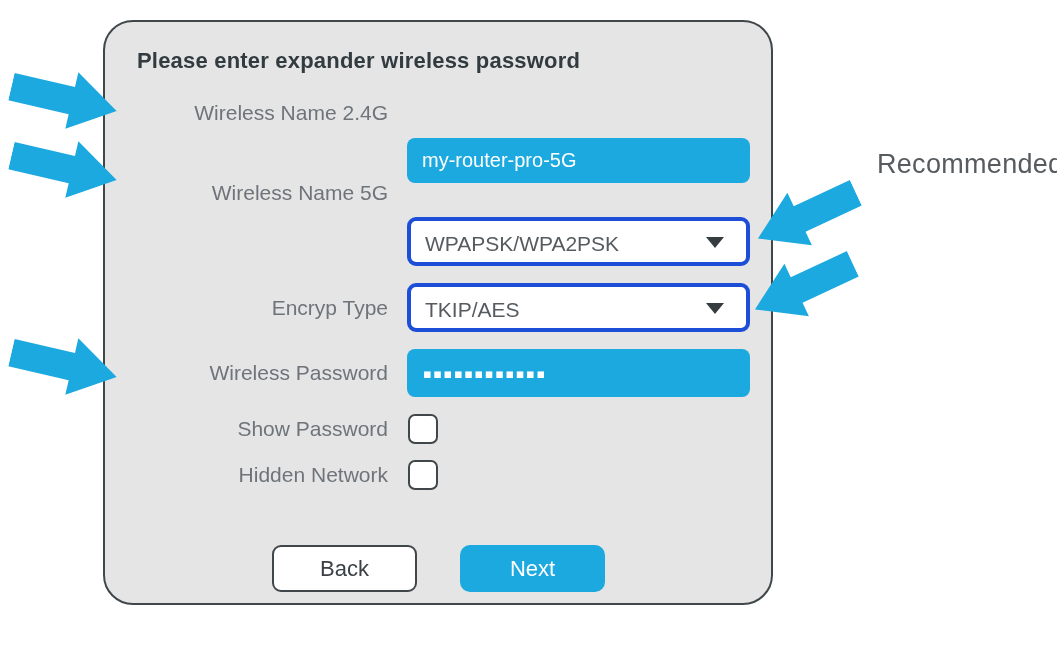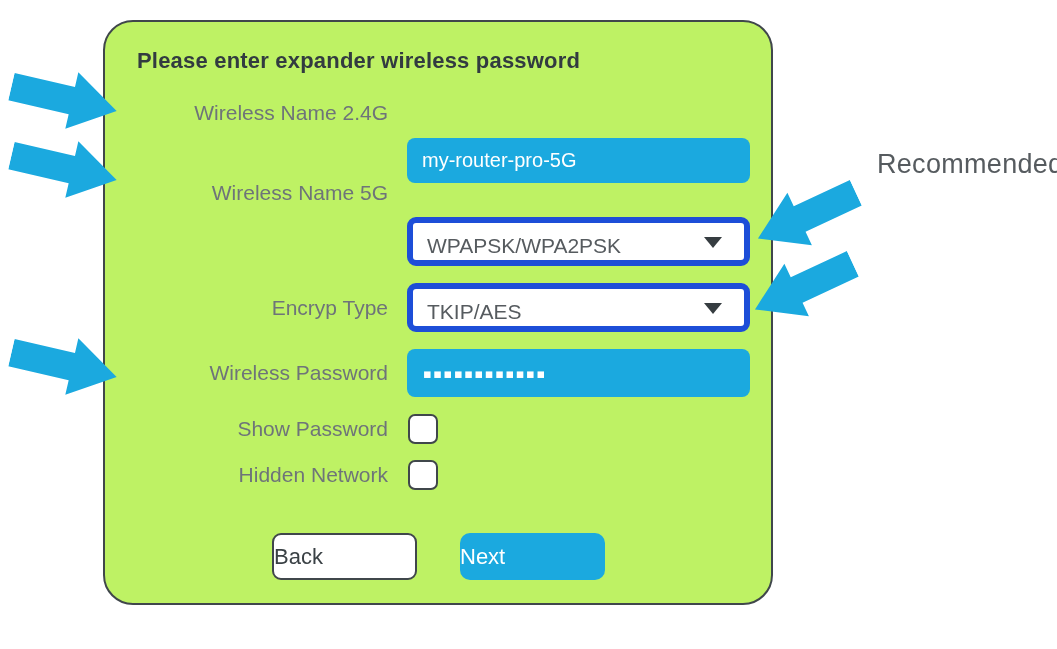--- a/index.html
+++ b/index.html
@@ -2,21 +2,21 @@
 <html><head>
 <meta charset="utf-8">
 <style>
   * { margin:0; padding:0; box-sizing:border-box; }
   html,body { background:#ffffff; }
   body { font-family:"Liberation Sans", sans-serif; }
   .stage { position:relative; width:1057px; height:649px; background:#ffffff; overflow:hidden; }
 
   .dialog {
     position:absolute; left:103px; top:20px; width:670px; height:585px;
-    background:#bef264; border:2px solid #40474B; border-radius:30px;padding-left:15px;
+    background:#e5e5e5; border:2px solid #40474B; border-radius:30px;padding-left:15px;
   }
 
   .dialog-title {
     position:absolute; left:32px; top:26px;
     font-size:22px; font-weight:bold; color:#323B40; letter-spacing:.2px;
   }
 
   .field-label {
     position:absolute; left:16px; width:267px; text-align:right;
     font-size:21px; color:#6E7479; font-weight:400; white-space:nowrap;
@@ -33,21 +33,21 @@
     position:absolute; left:302px; width:343px; height:45px;
     background:#1BA9DF; border-radius:8px; border:none;
     color:#ffffff; font-size:20px; line-height:45px; padding-left:15px;
     white-space:nowrap; overflow:hidden;
   }
   .inp-r1 { top:68px; }
   .inp-r2 { top:116px; }
 
   .select-box {
     position:absolute; left:302px; width:343px; height:49px;
-    background:#ffffff; border:6px solid #1d4ed8; border-radius:9px;
+    background:#ffffff; border:4px solid #1d4ed8; border-radius:9px;
     color:#565B5F; font-size:21px; line-height:45px; padding-left:14px;
     cursor:pointer;
   }
   .sel-r3 { top:195px; }
   .sel-r4 { top:261px; }
   .select-caret {
     position:absolute; right:22px; top:50%; margin-top:-5px;
     width:0; height:0;
     border-left:9px solid transparent; border-right:9px solid transparent;
     border-top:11px solid #363D41;
@@ -64,22 +64,22 @@
   }
 
   .checkbox {
     position:absolute; left:303px; width:30px; height:30px;
     background:#ffffff; border:2px solid #40474B; border-radius:7px; cursor:pointer;
   }
   .chk-r6 { top:392px; }
   .chk-r7 { top:438px; }
 
   .btn {
-    position:absolute; top:511px; width:145px; height:47px;
-    font-size:22px; line-height:44px; cursor:pointer;
+    position:absolute; top:523px; width:145px; height:47px;
+    font-size:22px; text-align:center; line-height:44px; cursor:pointer;
   }
   .btn-back {
     left:167px; background:#ffffff; border:2px solid #40474B;
     border-radius:9px; color:#3A4145;
   }
   .btn-next {
     left:355px; background:#1BA9DF; border:none;
     border-radius:10px; color:#ffffff; line-height:47px;
   }
 

